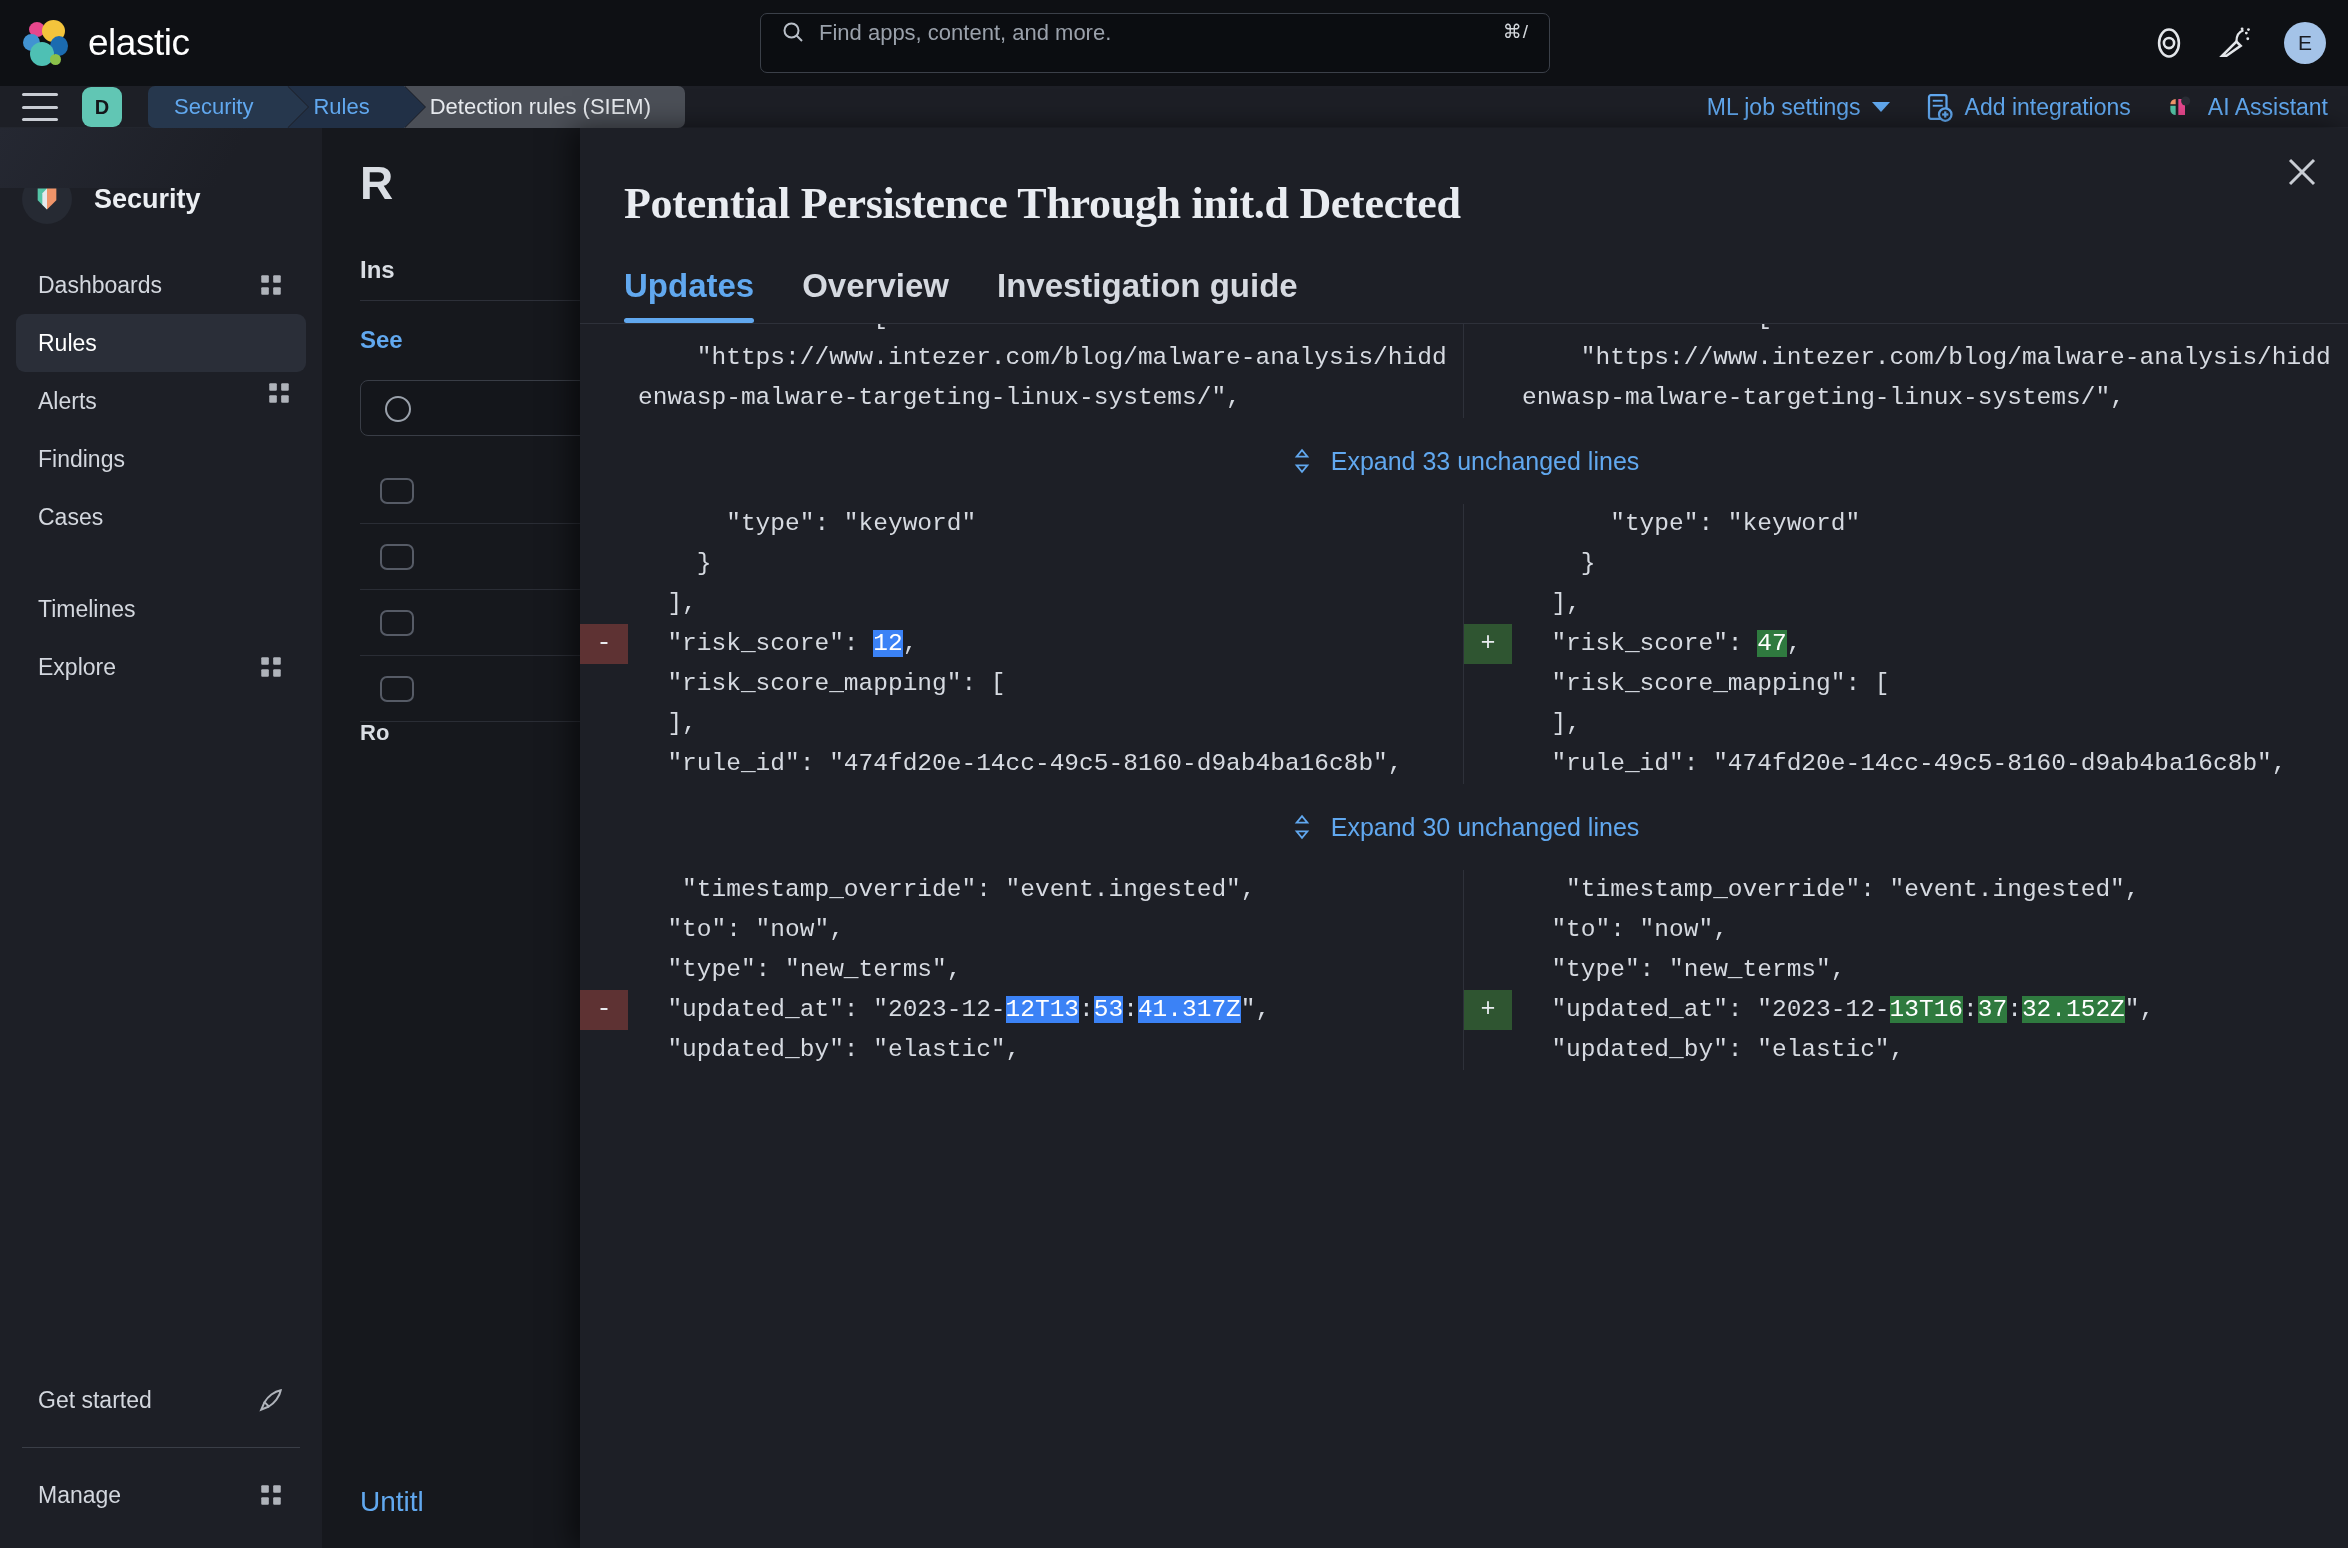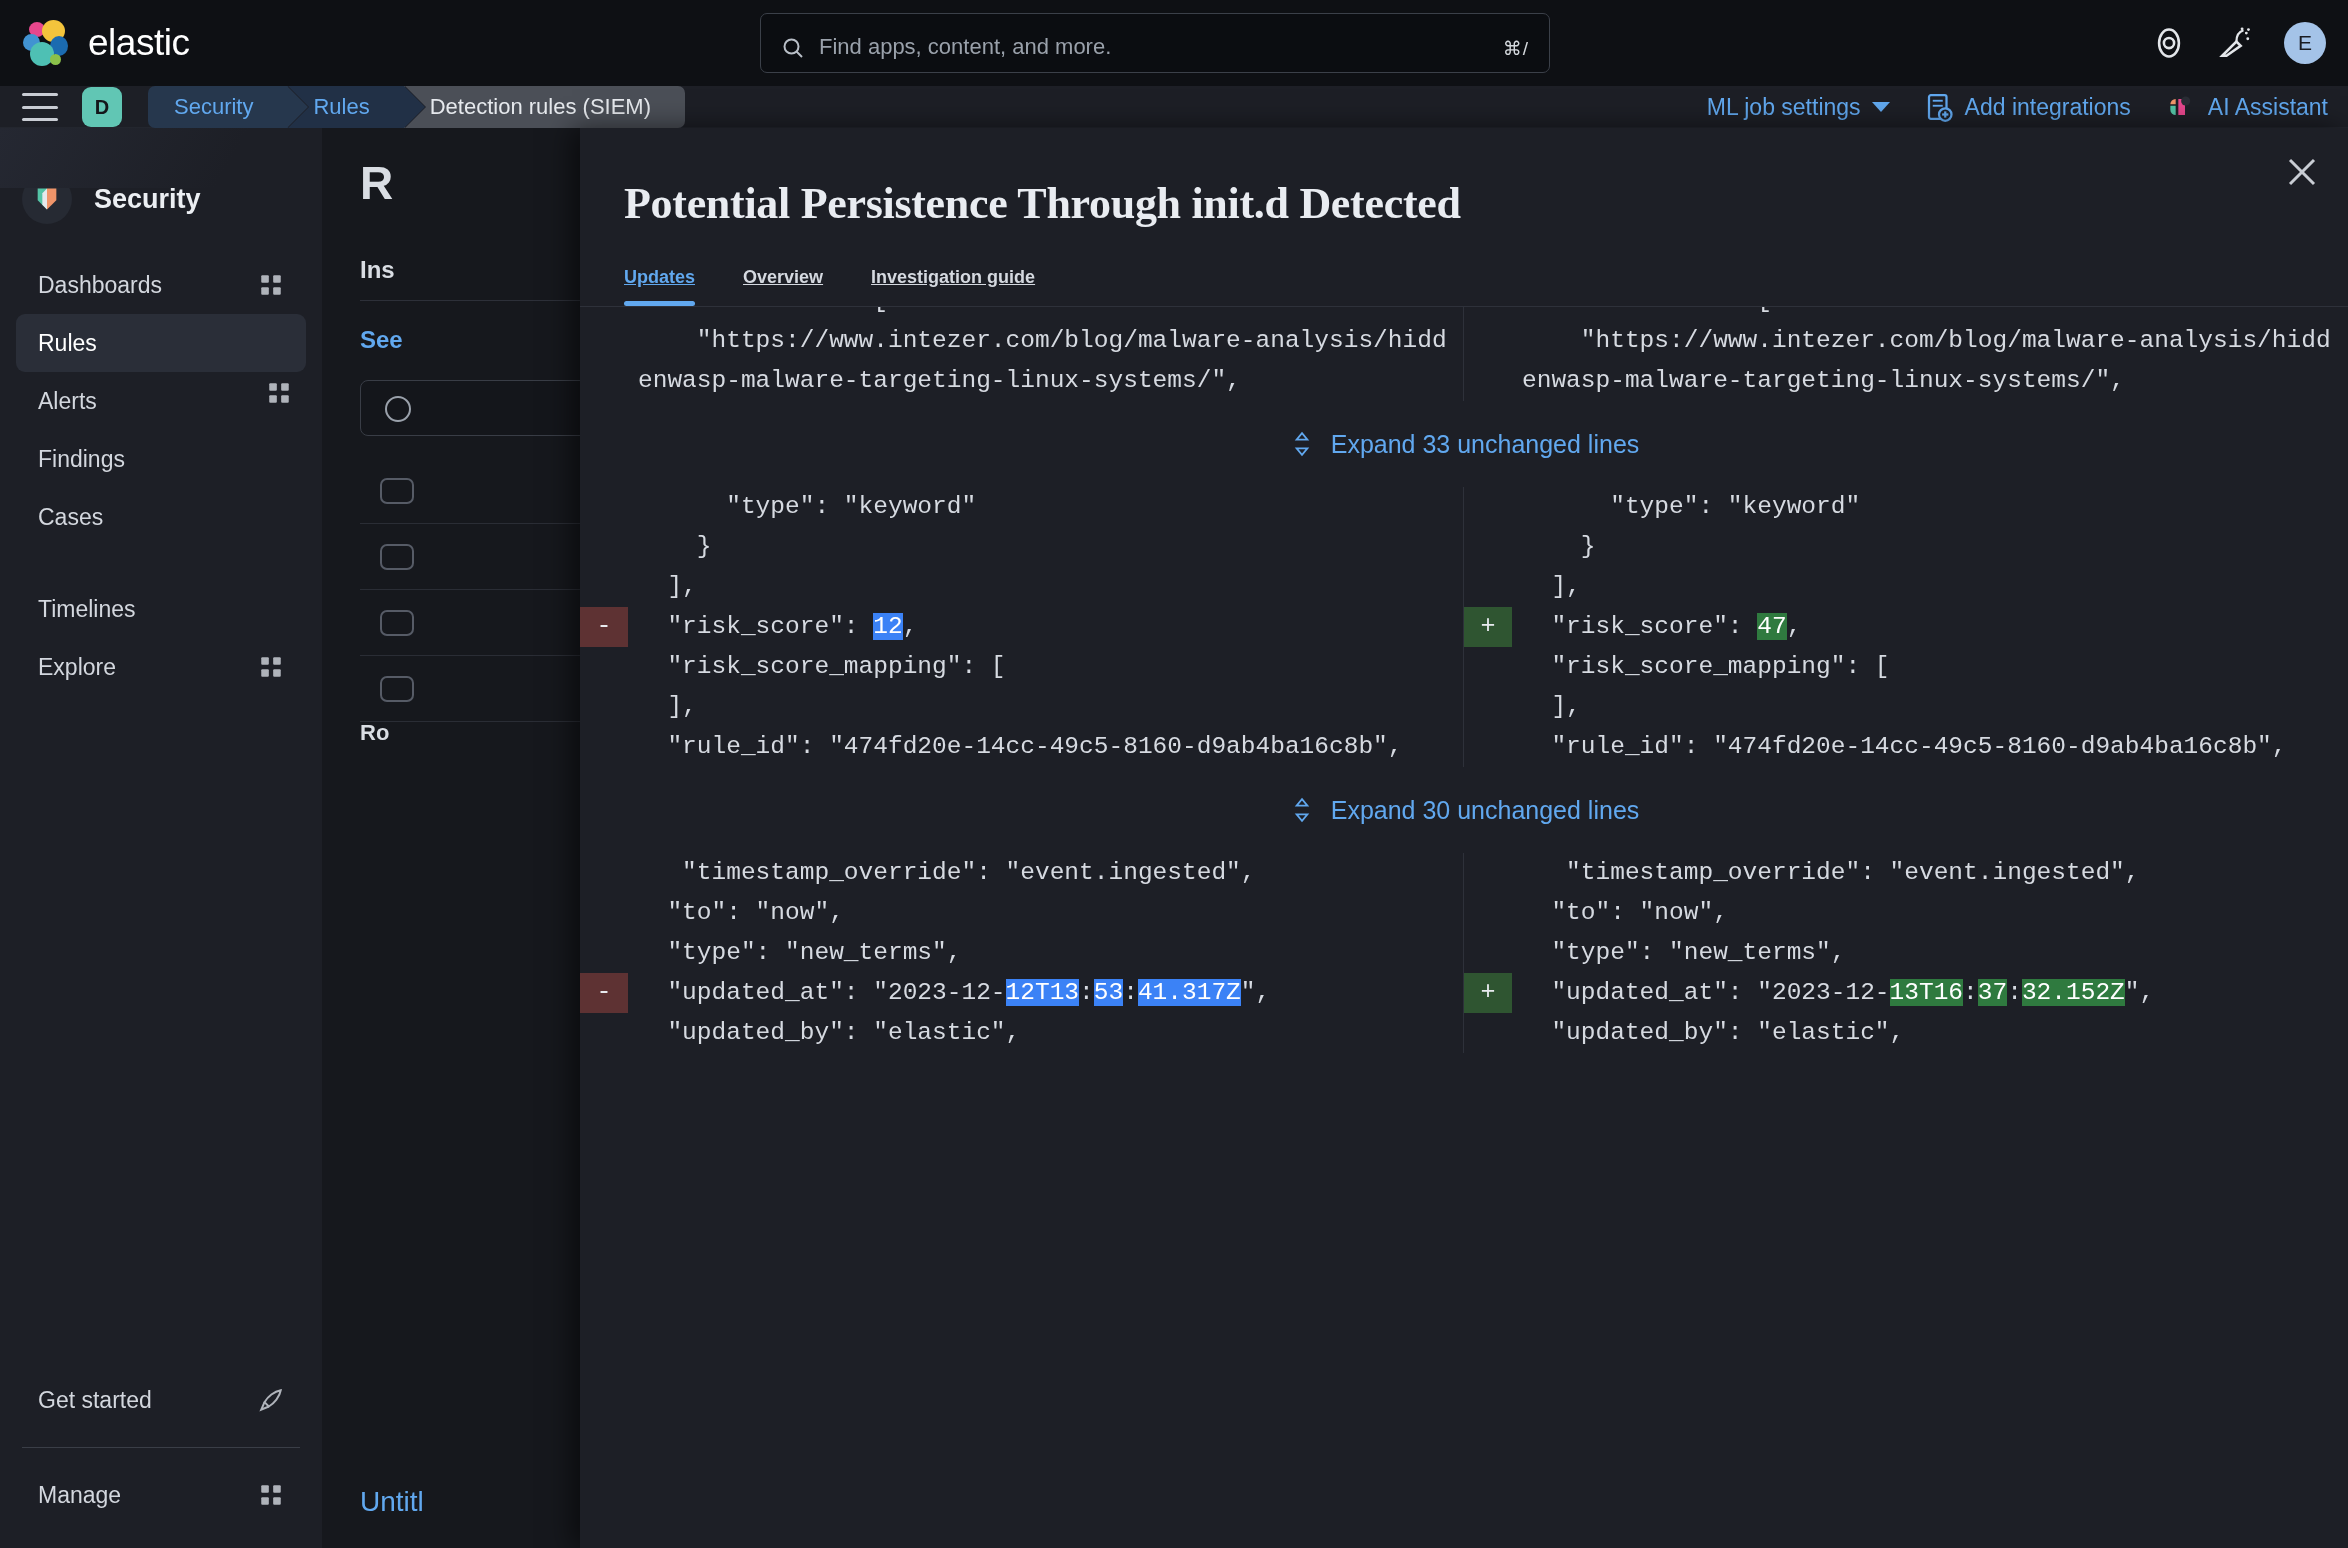--- a/index.html
+++ b/index.html
@@ -24,21 +24,21 @@
   .lm2 { width: 23px; height: 22px; background: #f3c43c; left: 20px; top: 0px; }
   .lm3 { width: 17px; height: 17px; background: #4193d2; left: 1px; top: 14px; }
   .lm4 { width: 18px; height: 20px; background: #1b6bb0; left: 28px; top: 16px; border-radius: 40% 50% 50% 40%; }
   .lm5 { width: 24px; height: 24px; background: #4ec0b4; left: 8px; top: 22px; }
   .lm6 { width: 11px; height: 11px; background: #8bc14a; left: 28px; top: 34px; }
   .logo-text { font-size: 37px; color: #ffffff; letter-spacing: -0.5px; font-weight: 400; }
 
   .gsearch {
     position: absolute; left: 760px; top: 13px; width: 790px; height: 60px;
     border: 1px solid #3b4049; border-radius: 7px; background: #0b0d11;
-    display: flex; align-items: flex-end; padding: 12px 20px;
+    display: flex; align-items: flex-start; padding: 6px 20px;
   }
   .gsearch .sicon { width: 24px; height: 24px; margin-right: 14px; flex: none; }
   .gsearch .ph { color: #9aa1ab; font-size: 22px; flex: 1; }
   .gsearch .kbd { color: #d4d8dd; font-size: 19px; letter-spacing: 1px; }
 
   .topright { position: absolute; right: 22px; top: 0; height: 86px; display: flex; align-items: center; gap: 32px; }
   .ticon { width: 34px; height: 34px; cursor: pointer; }
   .avatar {
     width: 42px; height: 42px; border-radius: 50%; background: #a4c3e8;
     color: #1a1c22; font-size: 21px; display: flex; align-items: center; justify-content: center;
@@ -126,22 +126,22 @@
     display: flex; flex-direction: column;
   }
   .closebtn { position: absolute; right: 28px; top: 26px; width: 36px; height: 36px; cursor: pointer; }
   .modal-title {
     padding: 50px 120px 0 44px; font-size: 44px; font-weight: 700; color: #e9ecf1;
     letter-spacing: -0.3px;
     font-family: Liberation Serif, serif;
   }
   .tabs { display: flex; gap: 0; padding: 38px 0 0 44px; }
   .tab {
-    font-size: 18px; font-weight: 700; color: #d5d9e0; padding: 0 0 18px 0; margin-right: 48px;
-    cursor: pointer; position: relative; text-decoration: underline;
+    font-size: 33px; font-weight: 700; color: #d5d9e0; padding: 0 0 18px 0; margin-right: 48px;
+    cursor: pointer; position: relative;
   }
   .tab.active { color: #61a8ef; }
   .tab.active::after { content: ""; position: absolute; left: 0; right: 0; bottom: 0; height: 5px; background: #61a8ef; border-radius: 3px; }
   .tabline { height: 1px; background: #2e313a; margin: 0 0 0 0; }
 
   
   .diffwrap { flex: 1; overflow: hidden; position: relative; }
   .diff {
     font-family: "Liberation Mono", "DejaVu Sans Mono", monospace;
     font-size: 24.5px; line-height: 40px; color: #d6dae1;

